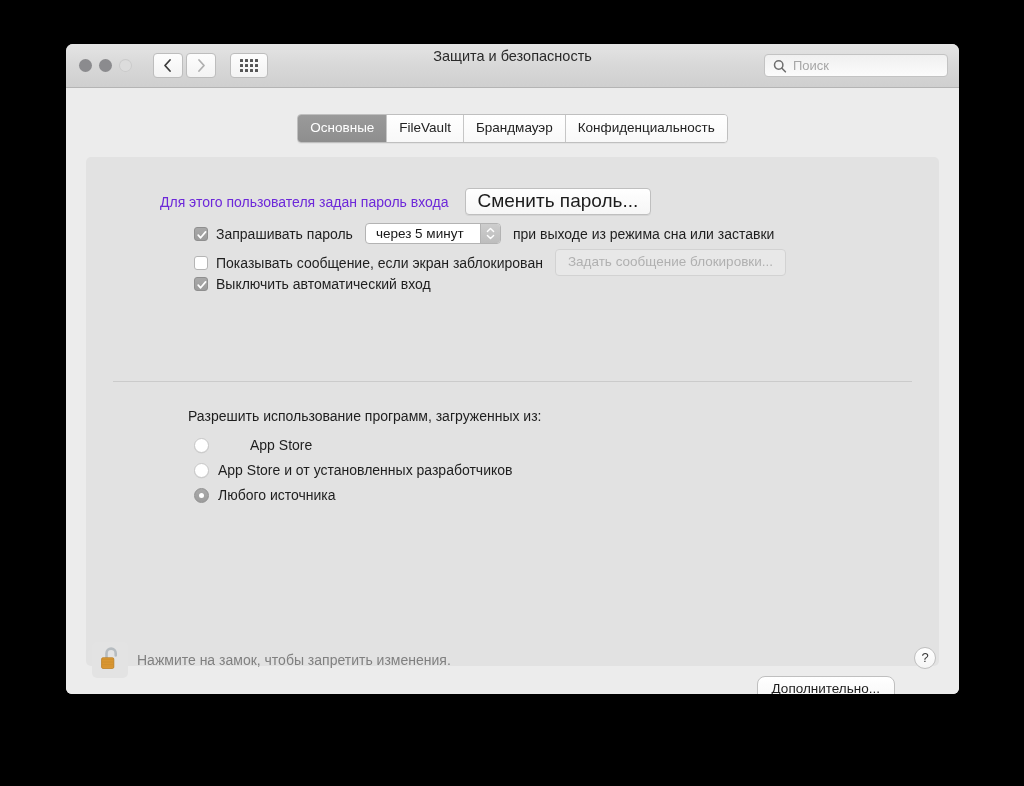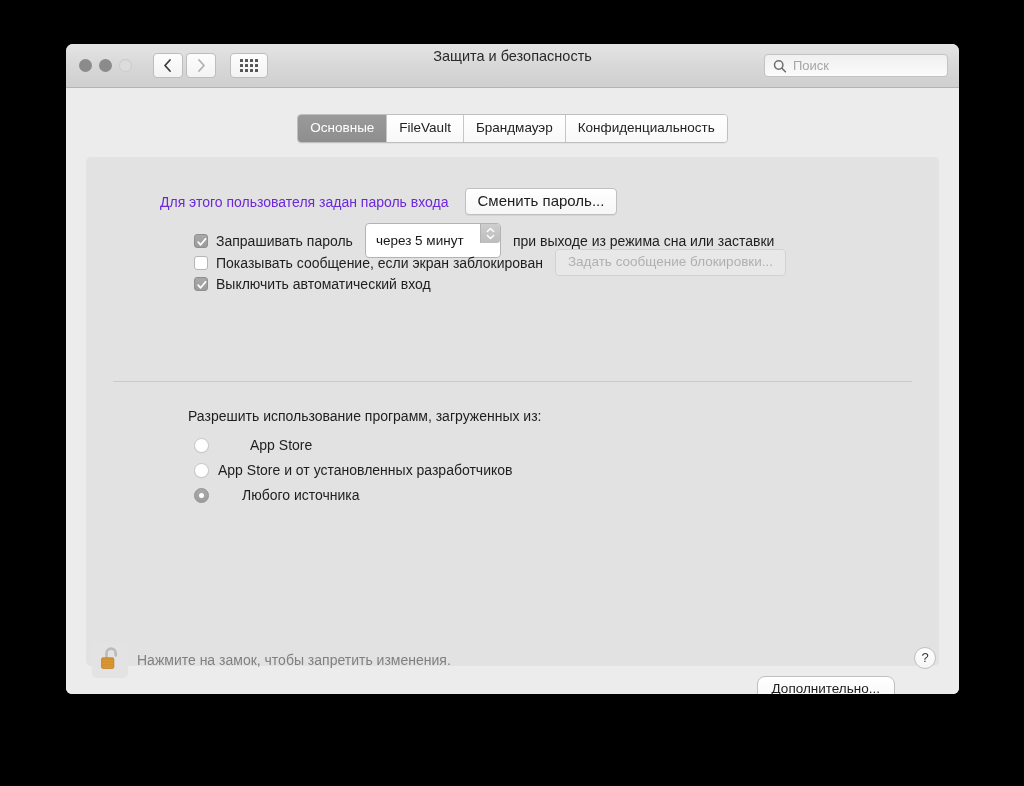--- a/index.html
+++ b/index.html
@@ -168,21 +168,21 @@
     left: 74px;
     top: 31px;
     display: flex;
     align-items: center;
   }
   #pw-label {
     font-size: 14px;
     color: #6d28d9;
   }
   .push-button {
-    font-size: 15px;
+    font-size: 19px;
     color: #1c1c1c;
     background: linear-gradient(to bottom, #ffffff, #f6f6f6);
     border: 1px solid #bfbfbf;
     border-radius: 4px;
     padding: 3px 12px 4px 12px;
     line-height: 18px;
     box-shadow: 0 1px 0.5px rgba(0,0,0,0.06);
     white-space: nowrap;
   }
   #change-pw-button { margin-left: 16px; }
@@ -221,21 +221,21 @@
     color: #1e1e1e;
     margin-left: 8px;
     white-space: nowrap;
   }
 
   
   #interval-select {
     margin-left: 12px;
     position: relative;
     width: 136px;
-    height: 35px;
+    height: 21px;
     background: #ffffff;
     border: 1px solid #b3b3b3;
     border-radius: 4px;
     box-sizing: border-box;
     display: flex;
     align-items: center;
   }
   #interval-value {
     font-size: 13.5px;
     color: #171717;
@@ -286,21 +286,21 @@
     margin-left: 28px;
   }
   .radio-row {
     position: absolute;
     left: 108px;
     display: flex;
     align-items: center;
   }
   #radio-row-1 { top: 280px; gap: 32px; }
   #radio-row-2 { top: 305px; }
-  #radio-row-3 { top: 330px; gap: 24px; }
+  #radio-row-3 { top: 330px; }
 
   .radio {
     width: 15px;
     height: 15px;
     border-radius: 50%;
     box-sizing: border-box;
     flex: none;
     position: relative;
   }
   .radio.off {

